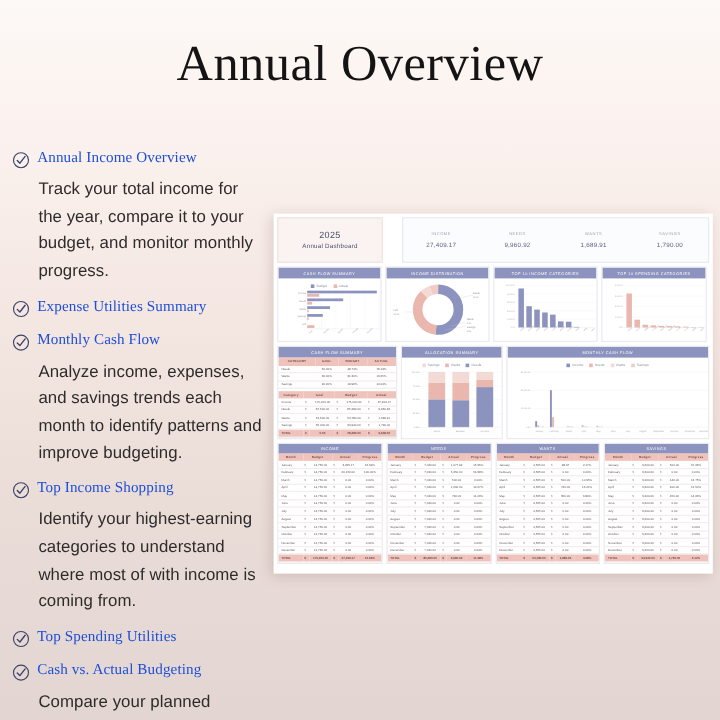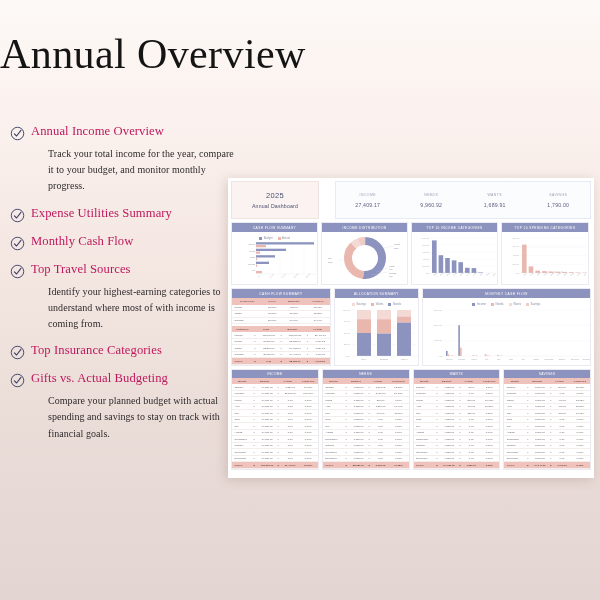--- a/index.html
+++ b/index.html
@@ -4,36 +4,36 @@
 <style>
   * { margin:0; padding:0; box-sizing:border-box; }
   html,body { width:600px; height:600px; overflow:hidden; }
   body {
     font-family:"Liberation Serif", serif;
     background:linear-gradient(to bottom,#FDF9F6 0%,#FBF2EF 18%,#F4E6E1 45%,#EADCD7 70%,#E3D6D2 100%);
     position:relative;
   }
   
   .page-title{
-    position:absolute; top:30px; left:0; width:600px; text-align:left;
+    position:absolute; top:30px; left:0; width:600px; text-align:center;
     font-family:"Liberation Serif", serif; font-size:42px; font-weight:400;
     color:#141414; letter-spacing:.4px;
   }
   
   .features{ position:absolute; top:124px; left:10px; width:218px; }
   .feature{ margin-bottom:11px; }
   .feat-head{ display:flex; align-items:flex-start; gap:6px; }
   .check-icon{ flex:0 0 auto; width:15px; height:15px; margin-top:2px; display:block; }
   .feat-title{
     font-family:"Liberation Serif", serif; font-size:12.6px; font-weight:400;
-    color:#be185d; line-height:1.12; letter-spacing:.1px;
+    color:#1d4ed8; line-height:1.12; letter-spacing:.1px;
   }
   .feat-desc{
-    margin:5px 0 0 38px; width:190px;
-    font-family:Liberation Serif, serif; font-size:10px; line-height:1.62;
+    margin:5px 0 0 22px; width:190px;
+    font-family:Liberation Sans, sans-serif; font-size:14px; line-height:1.62;
     color:#2e2b2b; letter-spacing:.05px;
   }
   
   .dash{
     position:absolute; left:228px; top:178px; width:366px; height:300px;
     background:#ffffff; overflow:hidden;
     box-shadow:-2px 2px 10px rgba(120,85,80,.22);
     font-family:"Liberation Sans", sans-serif;
   }
   .dash-inner{ padding:3px; }
@@ -100,50 +100,51 @@
   </div>
 
   <div class="feature">
     <div class="feat-head">
       <svg class="check-icon" viewBox="0 0 24 24">
         <circle cx="12" cy="12" r="10" fill="none" stroke="#3b4168" stroke-width="1.5"></circle>
         <path d="M7 12.5 L10.5 16 L17.5 7" fill="none" stroke="#3b4168" stroke-width="1.8" stroke-linecap="round" stroke-linejoin="round"></path>
       </svg>
       <div class="feat-title">Monthly Cash Flow</div>
     </div>
+    <div class="feat-desc">Analyze income, expenses, and savings trends each month to identify patterns and improve budgeting.</div>
   </div>
 
   <div class="feature">
     <div class="feat-head">
       <svg class="check-icon" viewBox="0 0 24 24">
         <circle cx="12" cy="12" r="10" fill="none" stroke="#3b4168" stroke-width="1.5"></circle>
         <path d="M7 12.5 L10.5 16 L17.5 7" fill="none" stroke="#3b4168" stroke-width="1.8" stroke-linecap="round" stroke-linejoin="round"></path>
       </svg>
-      <div class="feat-title">Top Travel Sources</div>
+      <div class="feat-title">Top Income Shopping</div>
     </div>
     <div class="feat-desc">Identify your highest-earning categories to understand where most of with income is coming from.</div>
   </div>
 
   <div class="feature">
     <div class="feat-head">
       <svg class="check-icon" viewBox="0 0 24 24">
         <circle cx="12" cy="12" r="10" fill="none" stroke="#3b4168" stroke-width="1.5"></circle>
         <path d="M7 12.5 L10.5 16 L17.5 7" fill="none" stroke="#3b4168" stroke-width="1.8" stroke-linecap="round" stroke-linejoin="round"></path>
       </svg>
-      <div class="feat-title">Top Insurance Categories</div>
+      <div class="feat-title">Top Spending Utilities</div>
     </div>
   </div>
 
   <div class="feature">
     <div class="feat-head">
       <svg class="check-icon" viewBox="0 0 24 24">
         <circle cx="12" cy="12" r="10" fill="none" stroke="#3b4168" stroke-width="1.5"></circle>
         <path d="M7 12.5 L10.5 16 L17.5 7" fill="none" stroke="#3b4168" stroke-width="1.8" stroke-linecap="round" stroke-linejoin="round"></path>
       </svg>
-      <div class="feat-title">Gifts vs. Actual Budgeting</div>
+      <div class="feat-title">Cash vs. Actual Budgeting</div>
     </div>
     <div class="feat-desc">Compare your planned budget with actual spending and savings to stay on track with financial goals.</div>
   </div>
 
 </div>
 
 <div class="dash">
   <div class="dash-inner">
 
     <div class="dash-head">

